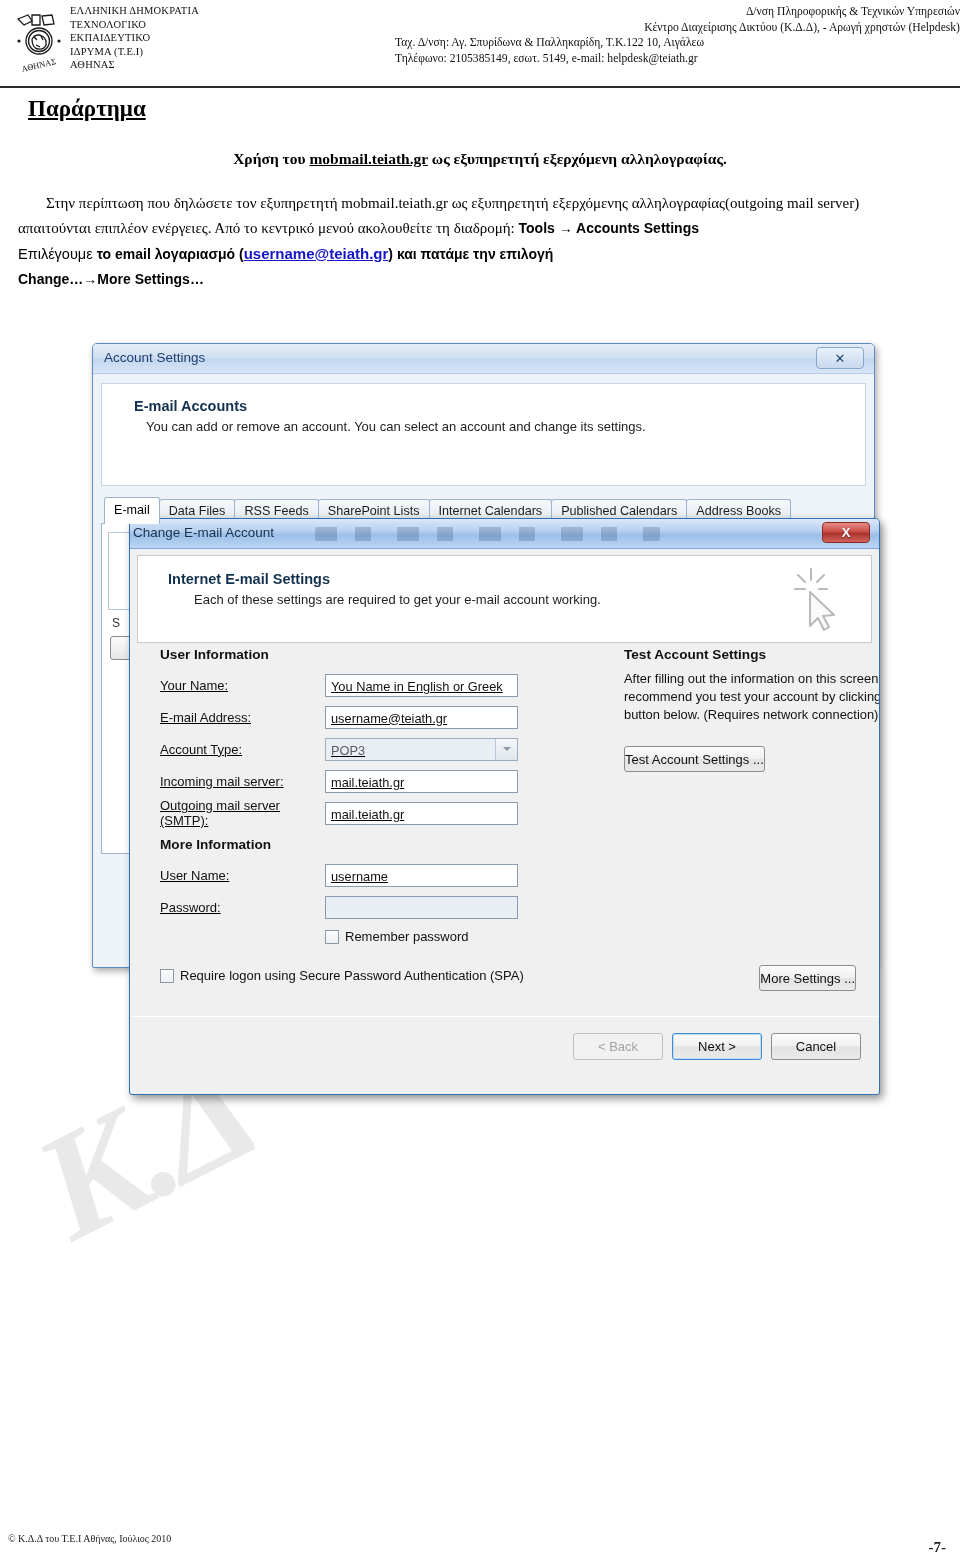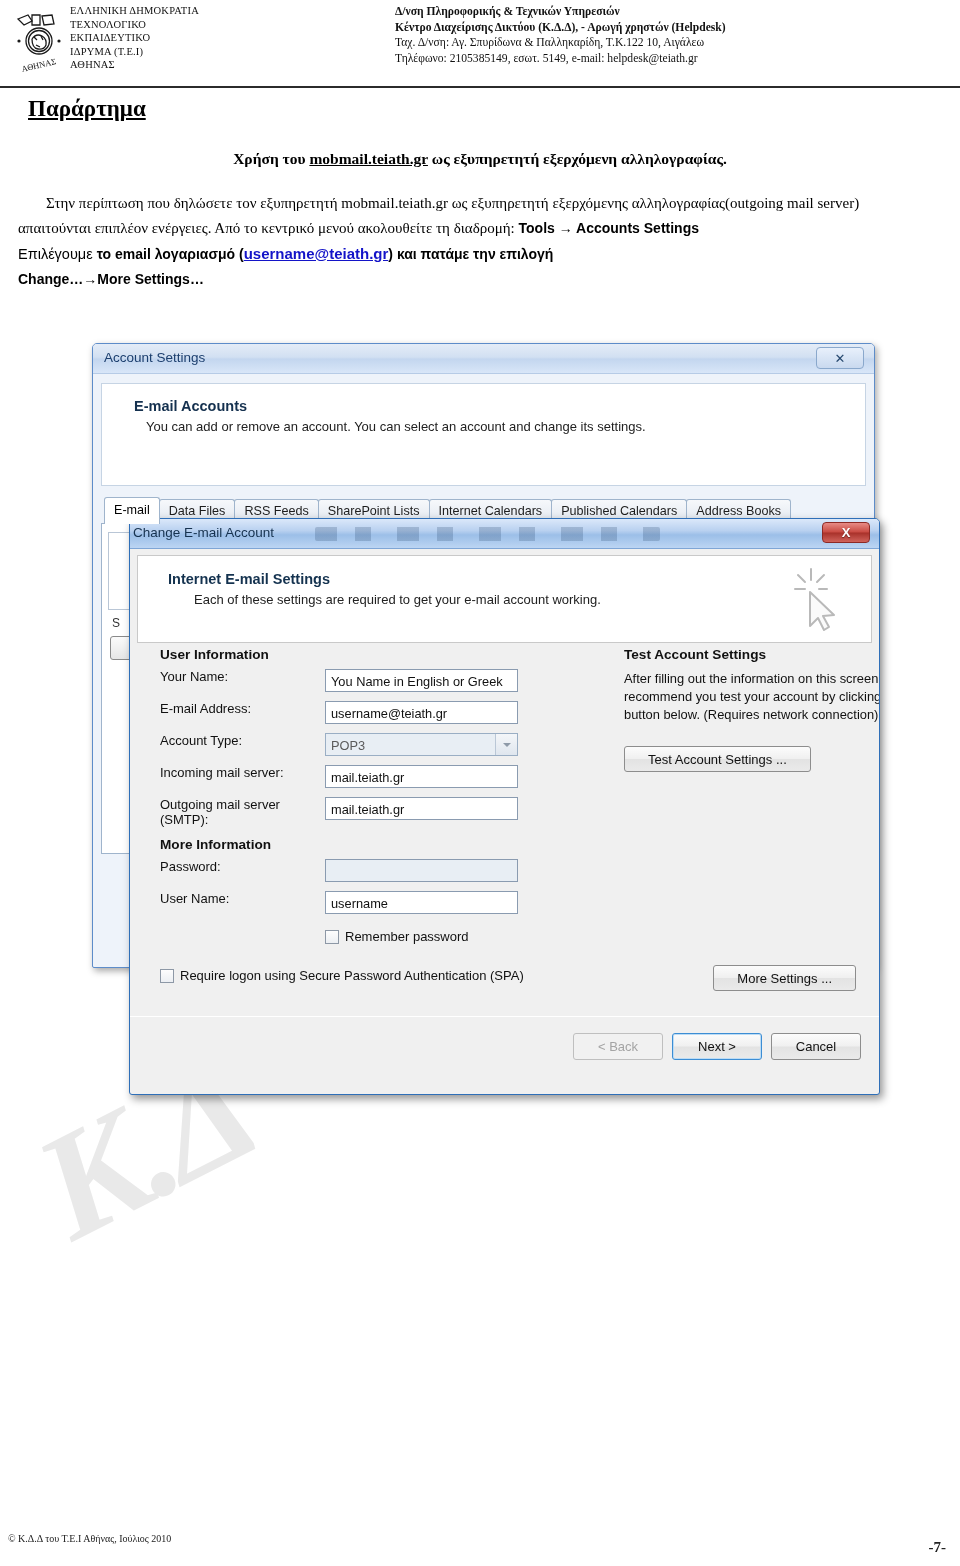--- a/index.html
+++ b/index.html
@@ -27,21 +27,21 @@
     flex:0 0 230px; padding-top:4px;
     font-family:"Liberation Serif", serif;
     font-size:10.5px; line-height:13.6px; color:#111;
     letter-spacing:.2px;
   }
   .hdr-right{
     flex:1; padding-top:4px; padding-left:95px;
     font-family:"Liberation Serif", serif;
     font-size:11.6px; line-height:15.6px; color:#111;
   }
-  .hdr-right .b{ font-weight:bold; }
+  .hdr-right .b{ font-weight:normal;text-align:right; }
 
   
   .body-wrap{ position:absolute; left:0; top:95px; width:960px; }
   .appendix-title{
     font-family:"Liberation Serif", serif;
     font-size:23px; font-weight:bold; color:#000;
     text-decoration:underline;
     margin-left:28px; line-height:28px;
   }
   .subtitle{
@@ -211,21 +211,21 @@
   .cursor-icon{ position:absolute; right:28px; top:8px; width:52px; height:72px; }
 
   .wf-body{ position:absolute; left:7px; top:128px; right:7px; height:360px; }
   .col-left{ position:absolute; left:23px; top:0; width:430px; }
   .col-right{ position:absolute; left:487px; top:0; width:290px; }
 
   .grp{
     font-family:"Liberation Sans", sans-serif;
     font-weight:bold; font-size:13.6px; color:#111; margin-bottom:7px;
   }
-  .frow{ display:flex; align-items:flex-start; height:32px; }
+  .frow{ display:flex; align-items:center; height:32px;text-decoration:underline; }
   .flbl{
     font-family:"Liberation Sans", sans-serif;
     font-size:13px; color:#111; width:165px;
   }
   .fin{
     width:193px; height:23px; border:1px solid #8a9bb0;
     background:#fff; font-family:"Liberation Sans", sans-serif;
     font-size:12.8px; color:#111; padding:2px 0 0 5px;
     line-height:19px; overflow:hidden; white-space:nowrap;
   }
@@ -260,21 +260,21 @@
 
   .rtxt{
     font-family:"Liberation Sans", sans-serif;
     font-size:12.9px; color:#111; line-height:18px; margin-top:8px;
   }
   .btn{
     font-family:"Liberation Sans", sans-serif; font-size:13px; color:#111;
     border:1px solid #8d8d8d; border-radius:3px;
     background:linear-gradient(180deg,#fcfcfc 0%,#f0f0f0 48%,#e3e3e3 52%,#eaeaea 100%);
     height:26px; display:inline-flex; align-items:center; justify-content:center;
-    padding:0 23px; white-space:nowrap;
+    padding:0 0; white-space:nowrap;
   }
   .btn.disabled{ color:#a4a4a4; border-color:#bfbfbf; background:#f1f1f1; }
   .btn.default{
     border:1px solid #3c8dd4; box-shadow:0 0 0 1px #bcdcf5 inset;
   }
   .btn-test{ margin-top:22px; }
   .btn-more{ position:absolute; right:16px; top:318px; }
 
   .wf-sep{
     position:absolute; left:0; right:0; top:497px; height:1px; background:#d2d2d2;
@@ -439,27 +439,27 @@
         </div>
 
         <div class="frow">
           <div class="flbl">Outgoing mail server (SMTP):</div>
           <div class="fin">mail.teiath.gr</div>
         </div>
 
         <div class="grp" style="margin-top:8px">More Information</div>
 
         <div class="frow">
+          <div class="flbl">User Name:</div>
+          <div class="fin">username</div>
+        </div>
+
+        <div class="frow">
           <div class="flbl">Password:</div>
           <div class="fin empty"></div>
-        </div>
-
-        <div class="frow">
-          <div class="flbl">User Name:</div>
-          <div class="fin">username</div>
         </div>
 
         <div class="cb-row" style="margin-left:165px;margin-top:6px">
           <span class="cbox"></span>
           <span>Remember password</span>
         </div>
 
         <div class="cb-row" style="margin-top:24px;margin-left:0">
           <span class="cbox"></span>
           <span>Require logon using Secure Password Authentication (SPA)</span>

